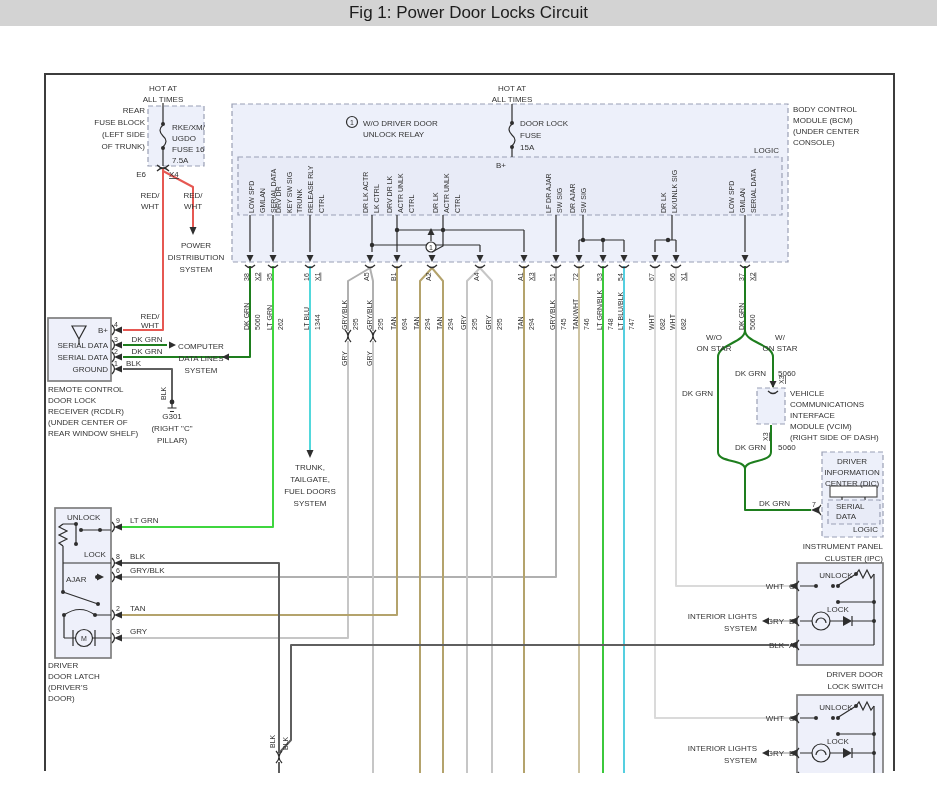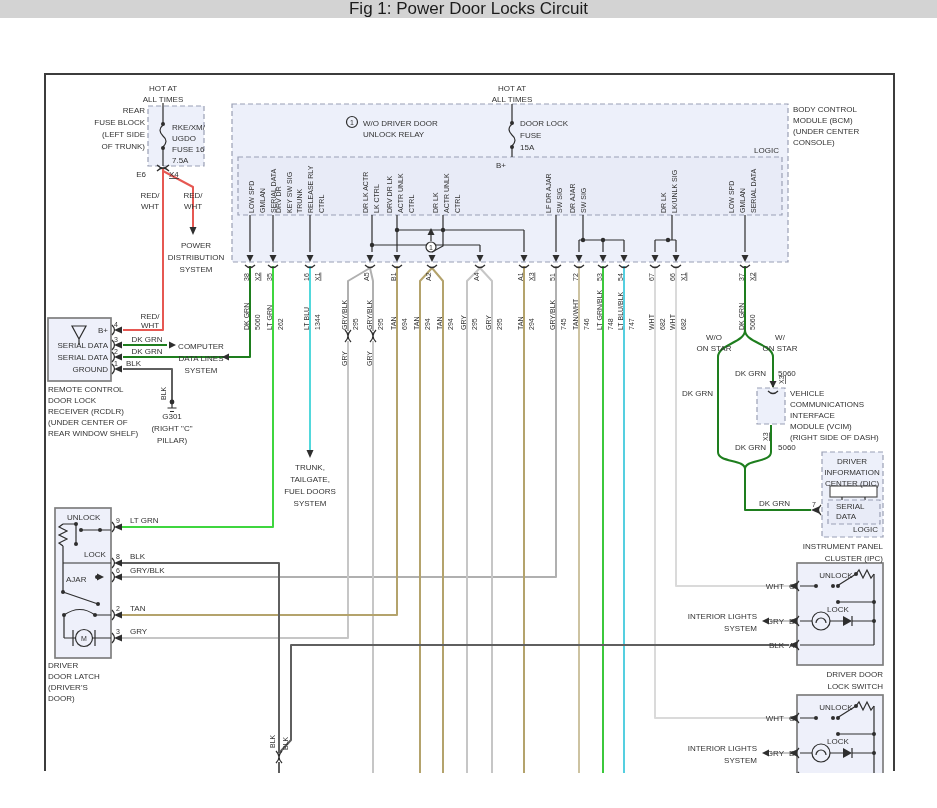--- a/index.html
+++ b/index.html
@@ -1,17 +1,17 @@
 <!DOCTYPE html>
 <html><head>
 <meta charset="utf-8">
 <style>
   html,body{margin:0;padding:0}
   body{width:937px;height:808px;background:#fff;font-family:"Liberation Sans",sans-serif;position:relative;overflow:hidden}
-  #titlebar{position:absolute;top:0;left:0;width:937px;height:18px;background:#d3d3d3;display:flex;align-items:center;justify-content:center;font-size:17px;color:#1c1c1c}
+  #titlebar{position:absolute;top:0;left:0;width:937px;height:26px;background:#d3d3d3;display:flex;align-items:center;justify-content:center;font-size:17px;color:#1c1c1c}
   svg{position:absolute;top:0;left:0}
   text{fill:#333;font-size:8px;font-family:"Liberation Sans",sans-serif}
   .r{font-size:7px}
   .u{text-decoration:underline}
   .wire{fill:none;stroke-width:2;stroke-linejoin:round}
   .sym{stroke:#2e2e2e;stroke-width:1.2;fill:none}
   .arr{fill:#2e2e2e;stroke:none}
   .dot{fill:#2e2e2e}
   .dash{fill:#edf0fa;stroke:#9aa0b5;stroke-width:1.2;stroke-dasharray:5 3}
   .dash2{fill:#e8ebf7;stroke:#9aa0b5;stroke-width:1.2;stroke-dasharray:5 3}

